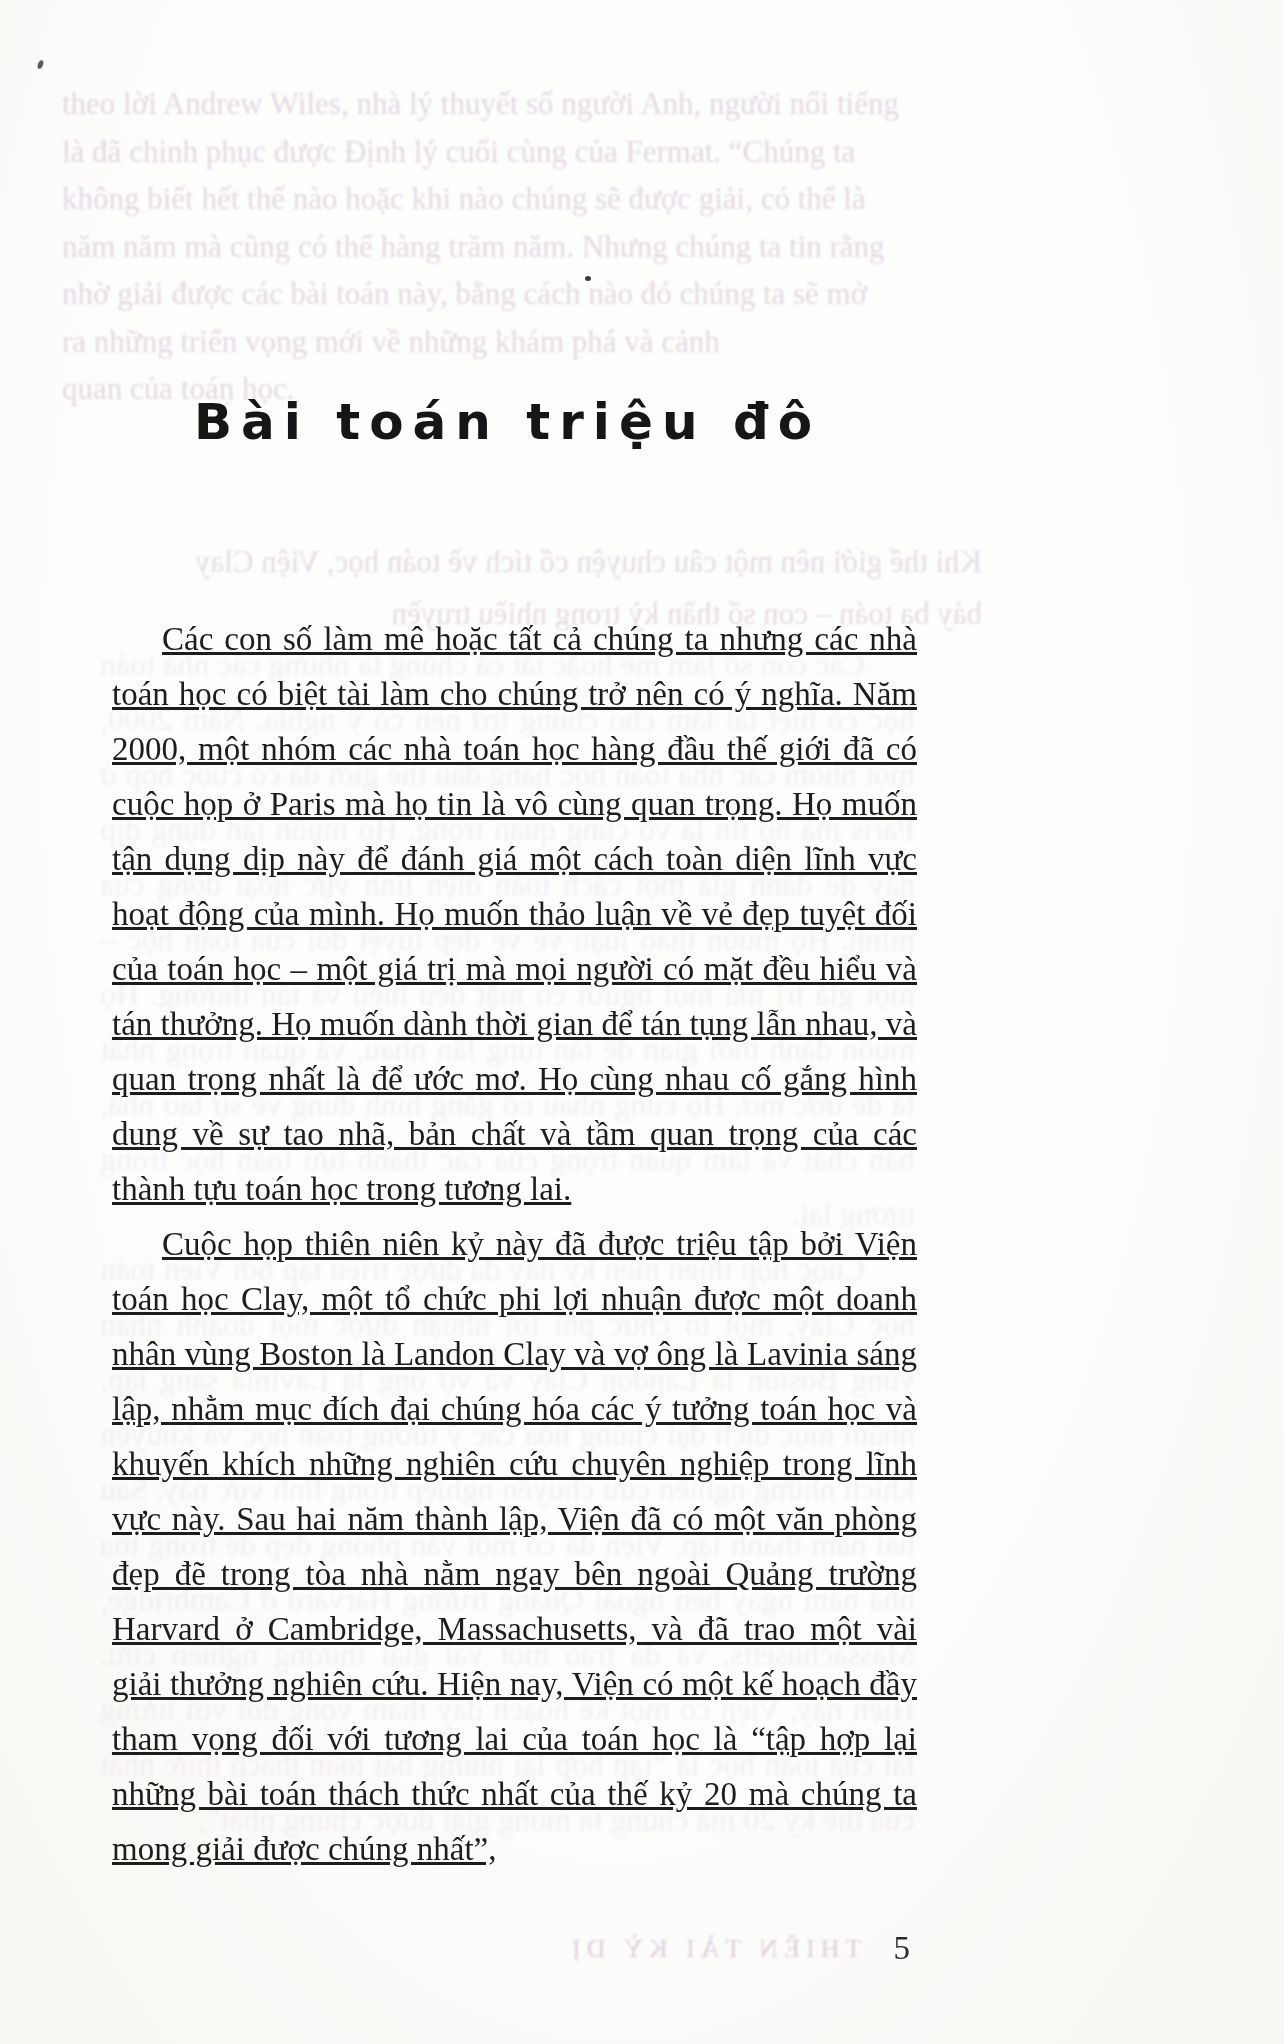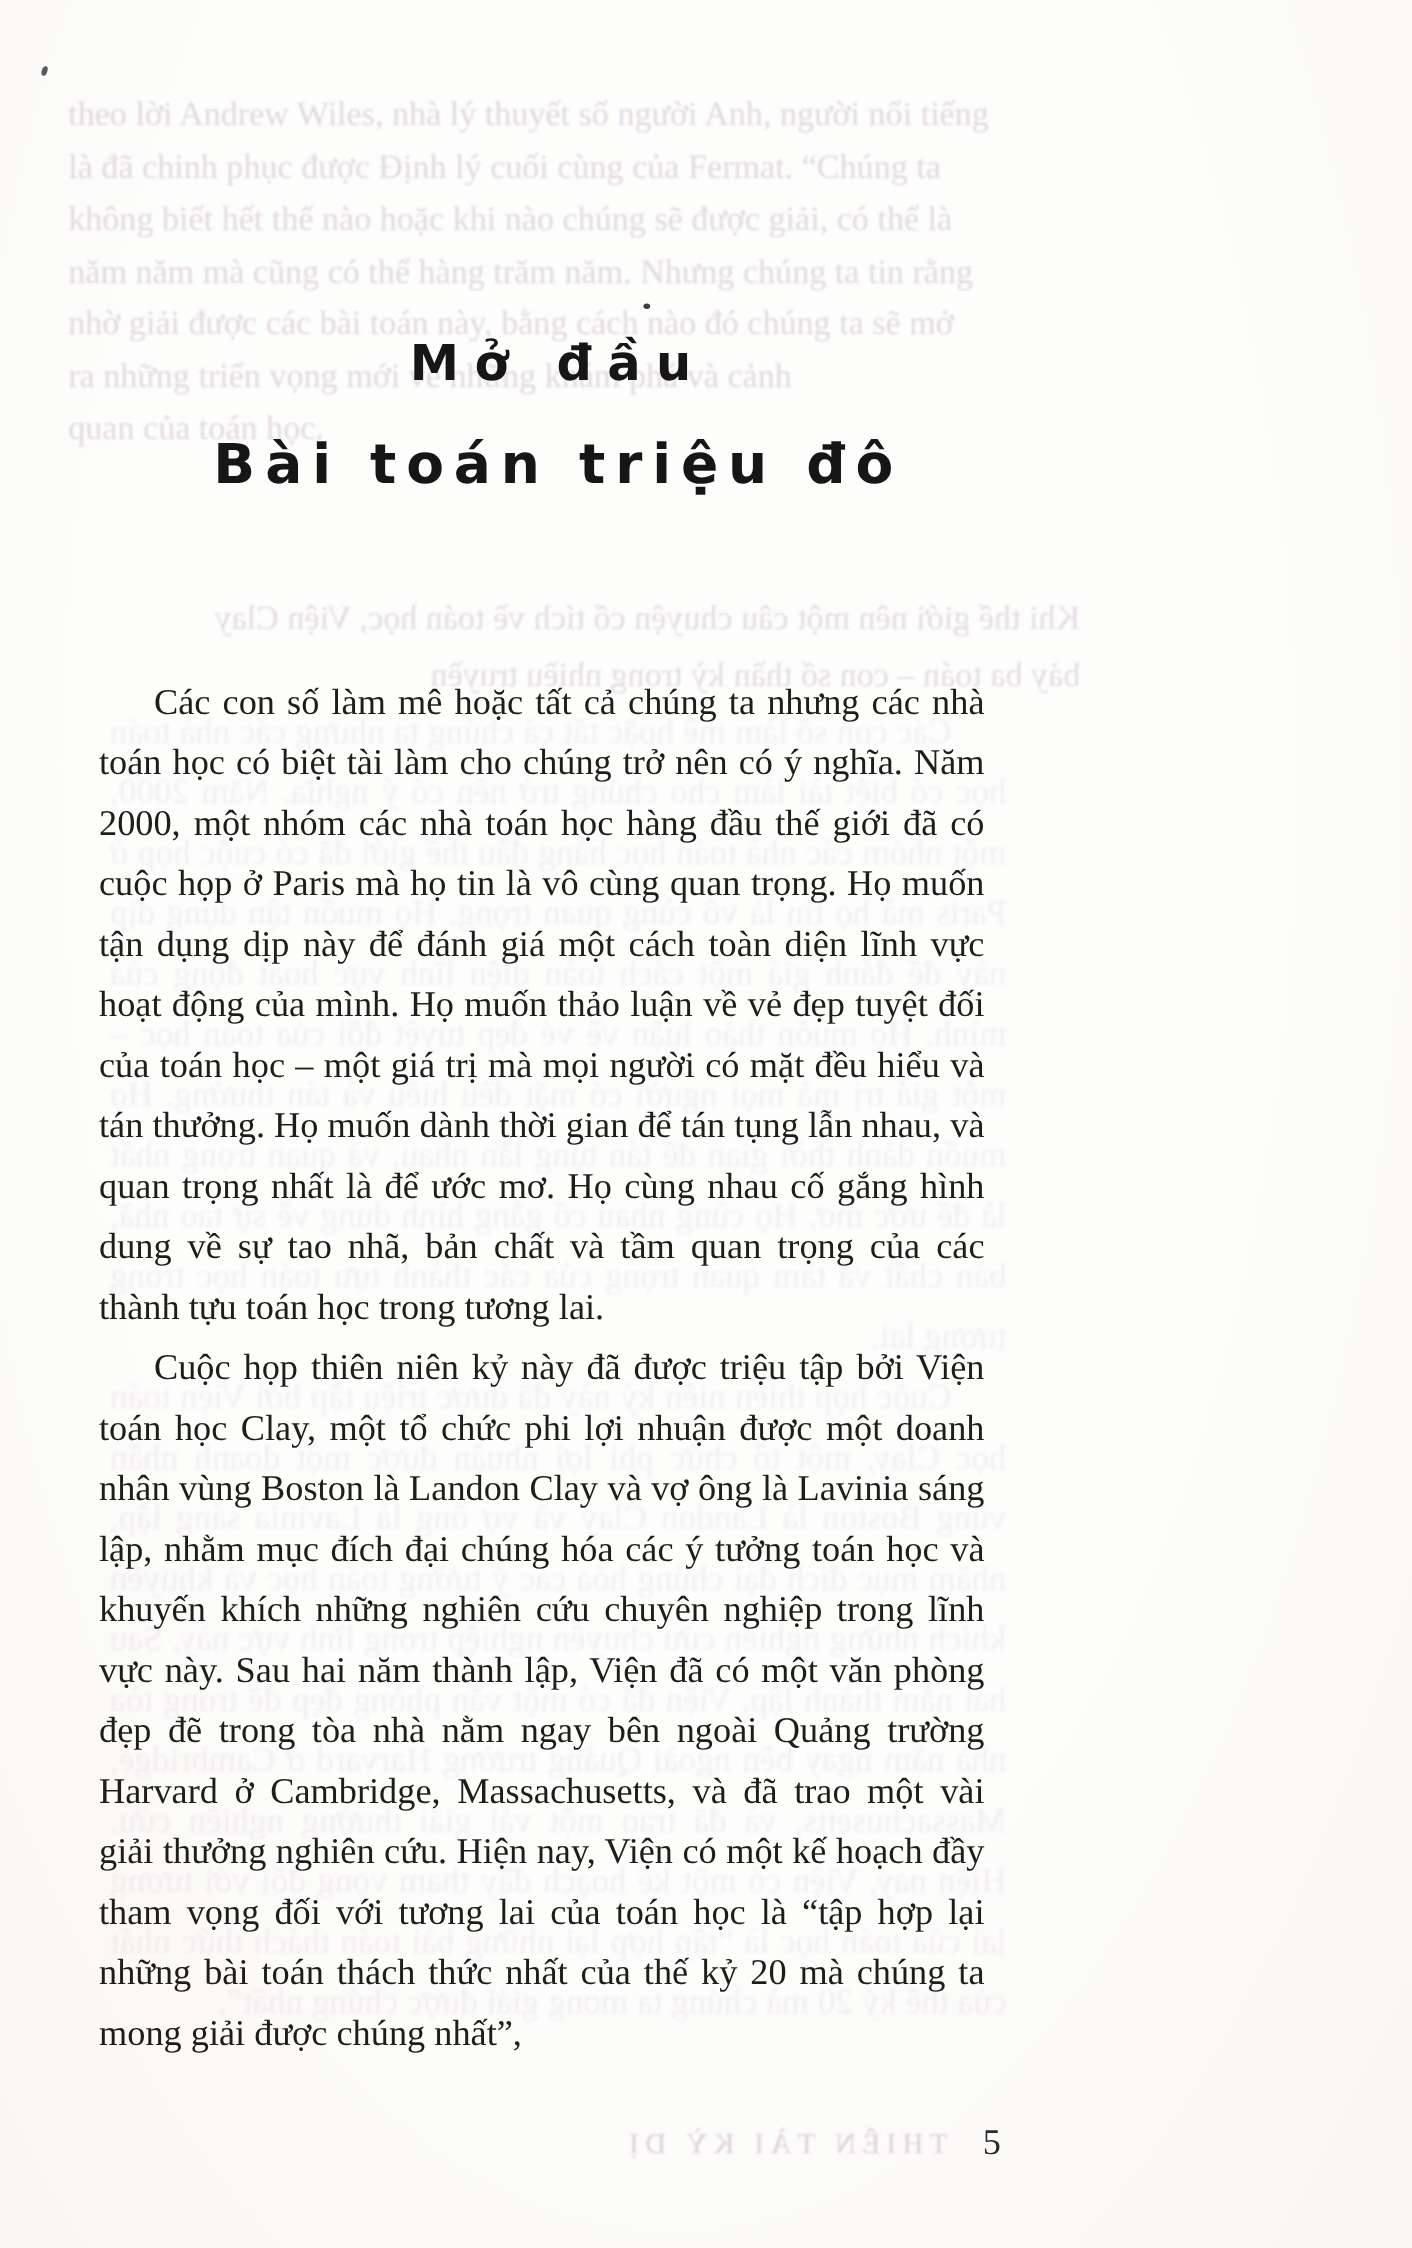--- a/index.html
+++ b/index.html
@@ -75,26 +75,27 @@
     text-align: center;
     font-family: "DejaVu Sans", sans-serif;
     font-weight: bold;
     font-size: 50px;
     letter-spacing: 9px;
     color: #161616;
     z-index: 3;
   }
   .body-text {
     position: absolute;
-    top: 612px; left: 90px; width: 805px;
+    top: 612px; left: 112px; width: 805px;
     font-size: 33px;
     line-height: 55px;
     color: #1e1d1c;
     text-align: justify;
     z-index: 2;
+    text-decoration: underline;
   }
   .body-text p { text-indent: 50px; }
 
   .footer-row {
     position: absolute;
     top: 1930px; left: 105px; width: 805px;
     text-align: right;
     z-index: 2;
   }
   .ghost-footer {
@@ -138,21 +139,20 @@
   <div class="ghost-mid-wrap" style="top:536px">
     <div class="ghost-mirrored">Khi thế giới nên một câu chuyện cổ tích về toán học, Viện Clay</div>
     <div class="ghost-mirrored">bảy ba toán – con số thần kỳ trong nhiều truyền</div>
   </div>
 
   <div class="ghost-body">
     <p>Các con số làm mê hoặc tất cả chúng ta nhưng các nhà toán học có biệt tài làm cho chúng trở nên có ý nghĩa. Năm 2000, một nhóm các nhà toán học hàng đầu thế giới đã có cuộc họp ở Paris mà họ tin là vô cùng quan trọng. Họ muốn tận dụng dịp này để đánh giá một cách toàn diện lĩnh vực hoạt động của mình. Họ muốn thảo luận về vẻ đẹp tuyệt đối của toán học – một giá trị mà mọi người có mặt đều hiểu và tán thưởng. Họ muốn dành thời gian để tán tụng lẫn nhau, và quan trọng nhất là để ước mơ. Họ cùng nhau cố gắng hình dung về sự tao nhã, bản chất và tầm quan trọng của các thành tựu toán học trong tương lai.</p>
     <p>Cuộc họp thiên niên kỷ này đã được triệu tập bởi Viện toán học Clay, một tổ chức phi lợi nhuận được một doanh nhân vùng Boston là Landon Clay và vợ ông là Lavinia sáng lập, nhằm mục đích đại chúng hóa các ý tưởng toán học và khuyến khích những nghiên cứu chuyên nghiệp trong lĩnh vực này. Sau hai năm thành lập, Viện đã có một văn phòng đẹp đẽ trong tòa nhà nằm ngay bên ngoài Quảng trường Harvard ở Cambridge, Massachusetts, và đã trao một vài giải thưởng nghiên cứu. Hiện nay, Viện có một kế hoạch đầy tham vọng đối với tương lai của toán học là “tập hợp lại những bài toán thách thức nhất của thế kỷ 20 mà chúng ta mong giải được chúng nhất”,</p>
   </div>
 
-  <div class="kicker">Mở đầu</div>
 
   <div class="chapter-title">Bài toán triệu đô</div>
 
   <div class="body-text">
     <p>Các con số làm mê hoặc tất cả chúng ta nhưng các nhà toán học có biệt tài làm cho chúng trở nên có ý nghĩa. Năm 2000, một nhóm các nhà toán học hàng đầu thế giới đã có cuộc họp ở Paris mà họ tin là vô cùng quan trọng. Họ muốn tận dụng dịp này để đánh giá một cách toàn diện lĩnh vực hoạt động của mình. Họ muốn thảo luận về vẻ đẹp tuyệt đối của toán học – một giá trị mà mọi người có mặt đều hiểu và tán thưởng. Họ muốn dành thời gian để tán tụng lẫn nhau, và quan trọng nhất là để ước mơ. Họ cùng nhau cố gắng hình dung về sự tao nhã, bản chất và tầm quan trọng của các thành tựu toán học trong tương lai.</p>
     <p>Cuộc họp thiên niên kỷ này đã được triệu tập bởi Viện toán học Clay, một tổ chức phi lợi nhuận được một doanh nhân vùng Boston là Landon Clay và vợ ông là Lavinia sáng lập, nhằm mục đích đại chúng hóa các ý tưởng toán học và khuyến khích những nghiên cứu chuyên nghiệp trong lĩnh vực này. Sau hai năm thành lập, Viện đã có một văn phòng đẹp đẽ trong tòa nhà nằm ngay bên ngoài Quảng trường Harvard ở Cambridge, Massachusetts, và đã trao một vài giải thưởng nghiên cứu. Hiện nay, Viện có một kế hoạch đầy tham vọng đối với tương lai của toán học là “tập hợp lại những bài toán thách thức nhất của thế kỷ 20 mà chúng ta mong giải được chúng nhất”,</p>
   </div>
 
   <div class="footer-row">
     <span class="ghost-footer">THIÊN TÀI KỲ DỊ</span>

